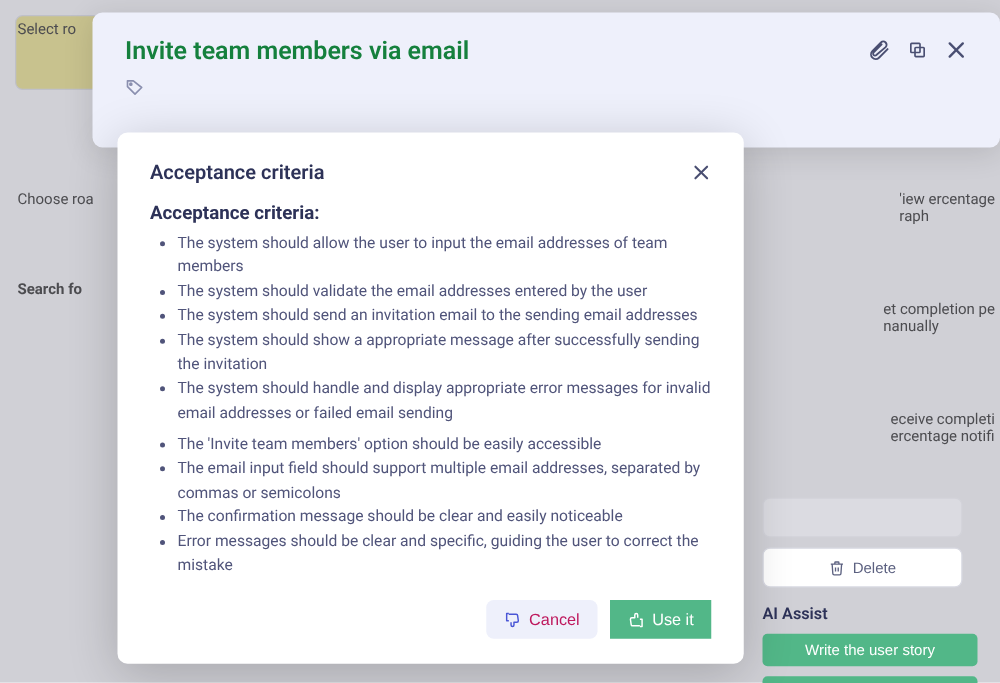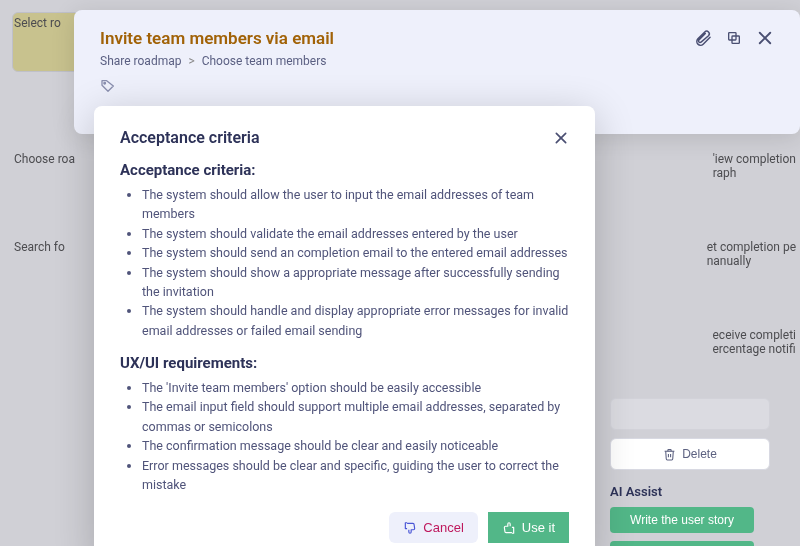--- a/index.html
+++ b/index.html
@@ -13,53 +13,53 @@
   
   .panel-outer {
     position: absolute;
     top: 10px; left: 74px; right: 0;
     background: #eef0fb;
     border-radius: 8px;
     box-shadow: 0 4px 24px rgba(0,0,0,0.12);
     padding-bottom: 30px;
   }
   .panel-outer-header { padding: 18px 26px 6px 26px; }
-  .panel-outer-title { font-size: 17px; font-weight: 600; color: #a16207; display:flex; align-items:center; justify-content:space-between; }
+  .panel-outer-title { font-size: 20px; font-weight: 600; color: #15803d; display:flex; align-items:center; justify-content:space-between; }
   .panel-outer-icons { display:flex; gap:14px; align-items:center; color:#4a4f72; }
   .breadcrumb { font-size: 12px; color: #5a5f82; margin-top: 6px; }
   .breadcrumb .sep { margin: 0 4px; color:#888; }
   .tag-icon-row { margin-top: 10px; color:#8a8faf; }
   .iconbtn { cursor: pointer; display:inline-flex; }
   
   .right-side { position:absolute; top:388px; left:536px; width:160px; display:flex; flex-direction:column; gap:8px; }
   .pill-btn { width:100%; border:1px solid #d8d9e2; background:#fff; border-radius:6px; padding:8px 10px; font-size:12px; color:#5c6180; display:flex; align-items:center; gap:6px; justify-content:center; cursor:pointer; }
   .pill-btn.ghost { background:#f5f6fb; }
   .ai-assist-hdr { font-size:13px; font-weight:600; color:#2d3258; margin-top:6px; }
-  .green-btn { background:#52b788; color:#fff; border:none; border-radius:4px; padding:6px 10px; font-size:12px; cursor:pointer; width:144px; text-align:center; }
+  .green-btn { background:#52b788; color:#fff; border:none; border-radius:4px; padding:6px 10px; font-size:12px; cursor:pointer; width:172px; text-align:center; }
   
   .modal-inner {
     position: absolute;
     top: 106px; left: 94px; width: 501px;
     background: #fff;
     border-radius: 8px;
     box-shadow: 0 8px 40px rgba(0,0,0,0.20);
     padding: 22px 26px 20px 26px;
   }
   .modal-inner h2 { font-size: 16px; font-weight:600; color:#2d3258; display:flex; justify-content:space-between; align-items:center; }
   .section-hdr { font-size:15px; font-weight:700; color:#2d3258; margin-top:14px; }
   .modal-inner ul { list-style: disc; padding-left: 22px; margin-top:6px; }
   .modal-inner li { font-size:12.5px; color:#50547a; line-height:1.55; }
   .modal-actions { display:flex; justify-content:flex-end; gap:10px; margin-top:18px; }
   .btn-cancel { background:#eef0fb; color:#be185d; border:none; border-radius:6px; padding:8px 14px; font-size:13px; font-weight:500; display:flex; align-items:center; gap:6px; cursor:pointer; }
   .btn-useit { background:#52b788; color:#fff; border:none; border-radius:0; padding:8px 14px; font-size:13px; font-weight:500; display:flex; align-items:center; gap:6px; cursor:pointer; }
   
   .bg-partial { position:absolute; font-size:12px; color:#555; }
   .bg-left-1 { top:16px; left:14px; }
   .bg-left-2 { top:152px; left:14px; }
-  .bg-left-3 { top:240px; left:14px; }
+  .bg-left-3 { top:224px; left:14px;font-weight:bold; }
   .bg-right-1 { top:16px; right:4px; text-align:left; }
   .bg-right-2 { top:152px; right:4px; }
   .bg-right-3 { top:240px; right:4px; }
   .bg-right-4 { top:328px; right:4px; }
   .bg-desc-area { position:absolute; top:132px; left:90px; font-size:12px; color:#333; }
   svg { display:block; }
 </style>
 </head>
 <body>
 
@@ -68,21 +68,21 @@
     <div class="bg-card bg-yellow"></div>
     <div class="bg-card bg-yellow"></div>
     <div class="bg-card bg-yellow"></div>
     <div class="bg-card bg-yellow"></div>
   </div>
   <div class="bg-partial bg-left-1">Select ro</div>
   <div class="bg-partial bg-left-2">Choose roa</div>
   <div class="bg-partial bg-left-3">Search fo</div>
   <div class="bg-partial bg-right-1">rack completion</div>
   <div class="bg-partial bg-right-2">
-    <span>'iew completion</span><br><span>raph</span>
+    <span>'iew ercentage</span><br><span>raph</span>
   </div>
   <div class="bg-partial bg-right-4">
     <span>eceive completi</span><br><span>ercentage notifi</span>
   </div>
   <div class="bg-partial bg-right-3">
     <span>et completion pe</span><br><span>nanually</span>
   </div>
 </div>
 
 <div class="overlay-dim"></div>
@@ -104,25 +104,20 @@
             </svg>
         </span>
         <span class="iconbtn">
           <svg width="18" height="18" viewBox="0 0 24 24" fill="none" stroke="#4a4f72" stroke-width="2.5" stroke-linecap="round">
               <line x1="5" y1="5" x2="19" y2="19"></line>
               <line x1="19" y1="5" x2="5" y2="19"></line>
             </svg>
         </span>
       </span>
     </div>
-    <div class="breadcrumb">
-      <span>Share roadmap</span>
-      <span class="sep">&gt;</span>
-      <span>Choose team members</span>
-    </div>
     <div class="tag-icon-row">
       <span class="iconbtn">
         <svg width="16" height="16" viewBox="0 0 24 24" fill="none" stroke="#8a8faf" stroke-width="2" stroke-linejoin="round">
             <path d="M20 12l-8 8-9-9V4h7z"></path>
             <circle cx="7" cy="8" r="1.2" fill="#8a8faf"></circle>
           </svg>
       </span>
     </div>
   </div>
 
@@ -161,26 +156,25 @@
           <line x1="5" y1="5" x2="19" y2="19"></line>
           <line x1="19" y1="5" x2="5" y2="19"></line>
         </svg>
     </span>
   </h2>
 
   <div class="section-hdr">Acceptance criteria:</div>
   <ul>
     <li>The system should allow the user to input the email addresses of team members</li>
     <li>The system should validate the email addresses entered by the user</li>
-    <li>The system should send an completion email to the entered email addresses</li>
+    <li>The system should send an invitation email to the sending email addresses</li>
     <li>The system should show a appropriate message after successfully sending the invitation</li>
     <li>The system should handle and display appropriate error messages for invalid email addresses or failed email sending</li>
   </ul>
 
-  <div class="section-hdr">UX/UI requirements:</div>
   <ul>
     <li>The 'Invite team members' option should be easily accessible</li>
     <li>The email input field should support multiple email addresses, separated by commas or semicolons</li>
     <li>The confirmation message should be clear and easily noticeable</li>
     <li>Error messages should be clear and specific, guiding the user to correct the mistake</li>
   </ul>
 
   <div class="modal-actions">
     <button class="btn-cancel">
       <span>

